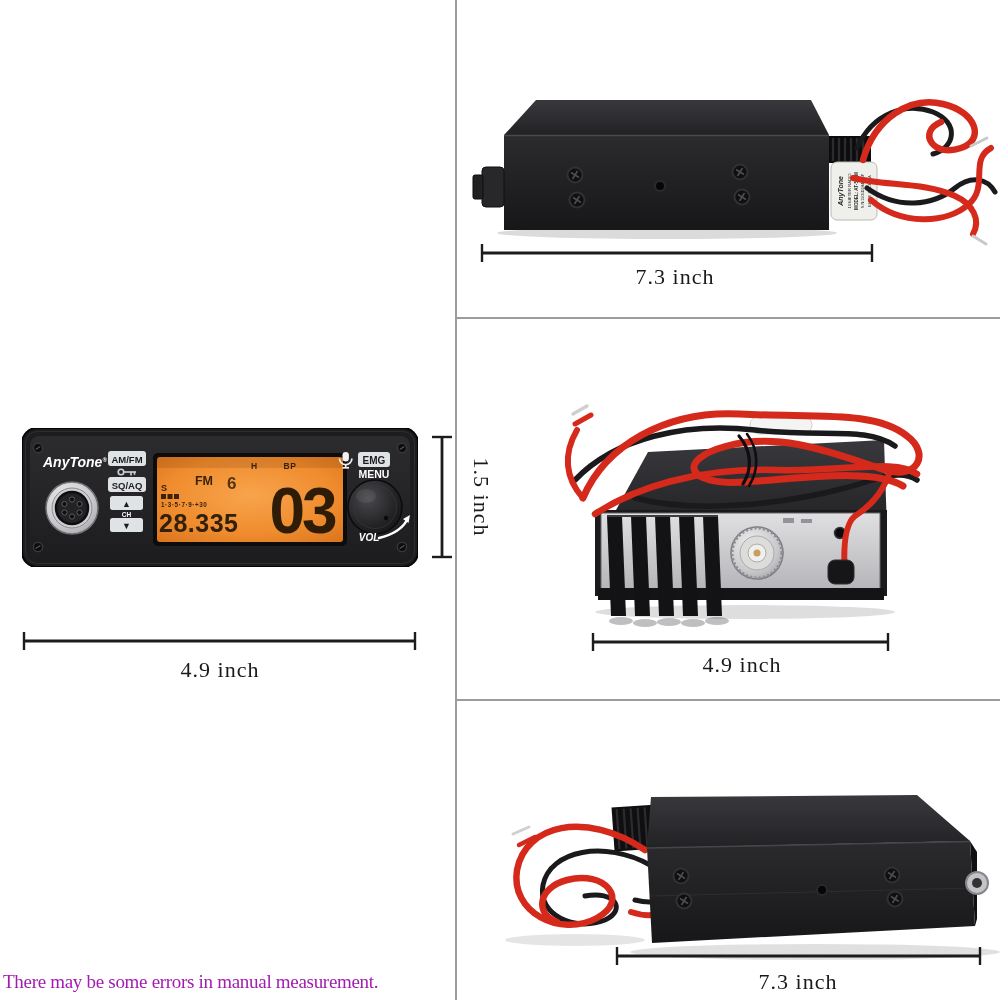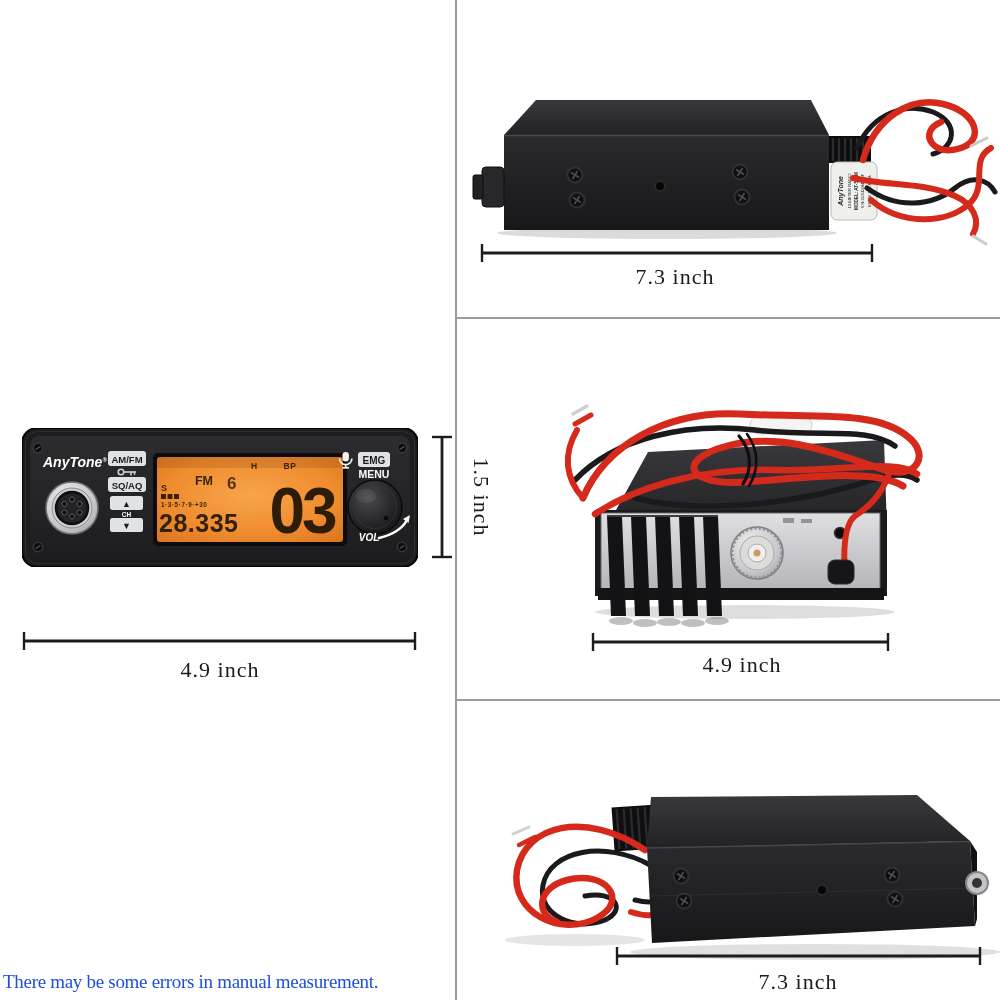--- a/index.html
+++ b/index.html
@@ -4,21 +4,21 @@
 <style>
   html,body{margin:0;padding:0;background:#fff;}
   .canvas{position:relative;width:1000px;height:1000px;background:#ffffff;overflow:hidden;
           font-family:"Liberation Sans",sans-serif;}
   .divider{position:absolute;background:#9c9ca0;}
   .div-v{left:455px;top:0;width:2px;height:1000px;}
   .div-h1{left:456px;top:317px;width:544px;height:2px;}
   .div-h2{left:456px;top:699px;width:544px;height:2px;}
   .abs{position:absolute;}
   .disclaimer{position:absolute;left:3px;top:971px;width:450px;
-              font-family:"Liberation Serif",serif;font-size:19px;color:#1d4ed8;
+              font-family:"Liberation Serif",serif;font-size:19px;color:#a21caf;
               letter-spacing:-0.3px;white-space:nowrap;}
   svg text{font-family:"Liberation Sans",sans-serif;}
   text.meas{font-family:"Liberation Serif",serif;font-size:22px;fill:#1a1a1a;letter-spacing:1px;}
   .mline{stroke:#1c1c1c;stroke-width:2.8;}
   .mcap{stroke:#1c1c1c;stroke-width:2.4;}
 </style>
 </head>
 <body>
 
 <div class="canvas">

